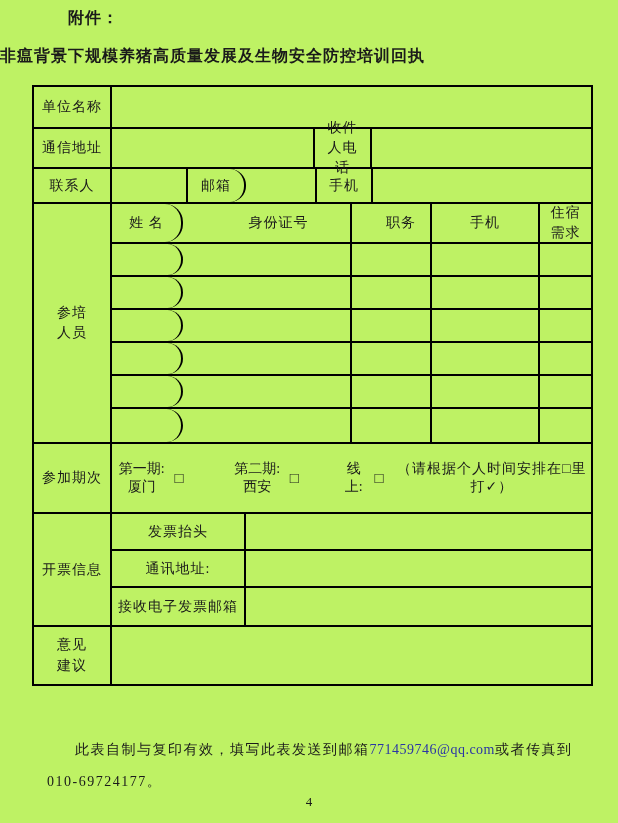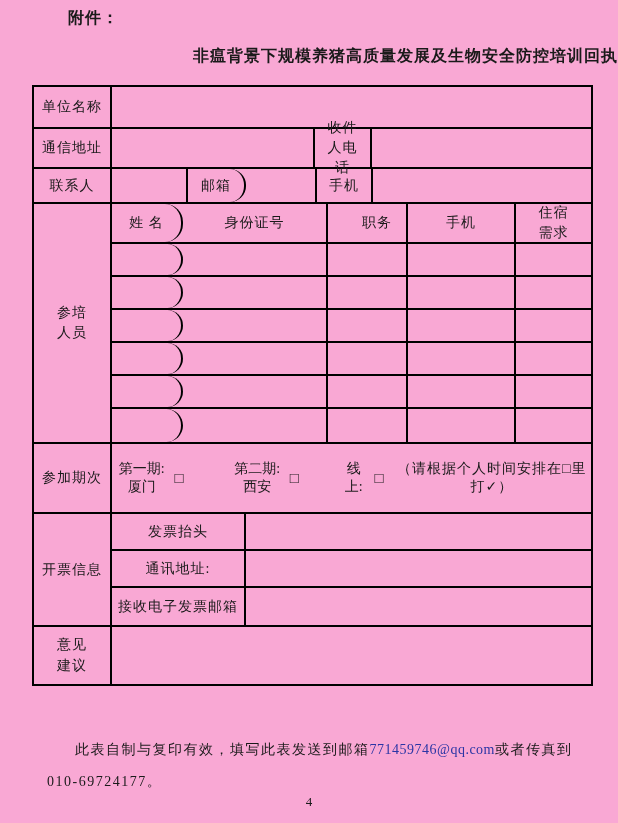--- a/index.html
+++ b/index.html
@@ -1,27 +1,27 @@
 <!DOCTYPE html>
 <html><head>
 <meta charset="utf-8">
 <style>
   * { box-sizing: border-box; margin: 0; padding: 0; }
   html,body { background:#ffffff; }
   .page {
-    position: relative; width: 618px; height: 823px; background: #f9a8d4;
+    position: relative; width: 618px; height: 823px; background: #bef264;
     font-family: "Liberation Serif", "DejaVu Serif", serif;
     color: #1a1a1a; overflow: hidden;
   }
   .attachment {
     position: absolute; left: 68px; top: 8px;
     font-size: 16px; font-weight: bold; letter-spacing: 1px;
   }
   .title {
-    position: absolute; left: 0; right: 0; top: 46px; text-align: right;
+    position: absolute; left: 0; right: 0; top: 46px; text-align: left;
     font-size: 16px; font-weight: bold; letter-spacing: 1px;
   }
   .form-table {
     position: absolute; left: 32px; top: 85px; width: 561px;
     border: 2px solid #000; font-size: 14px;
   }
   .tr { display: flex; align-items: stretch; }
   .tr:not(:last-child) { border-bottom: 2px solid #000; }
   .td {
     border-right: 2px solid #000; display: flex;
@@ -36,21 +36,21 @@
   
   .seccol { flex: 1; display: flex; flex-direction: column; align-items: stretch; padding: 0; }
   .prow { display: flex; align-items: stretch; flex: none; }
   .prow:not(:last-child) { border-bottom: 2px solid #000; }
   .pcell {
     border-right: 2px solid #000; display: flex;
     align-items: center; justify-content: center; text-align: center;
   }
   .pcell:last-child { border-right: none; }
   .c-name { width: 71px; flex: none; border-radius: 18px; }
-  .c-id { width: 145px; flex: none; }
+  .c-id { width: 145px; flex: none; margin-left: 24px; }
   .c-duty { width: 80px; flex: none; padding-left: 20px; }
   .c-phone { width: 108px; flex: none; }
   .c-stay { flex: 1; }
   .h-unit { height: 42px; }
   .h-addr { height: 40px; }
   .h-contact { height: 35px; }
   .h-phead { height: 40px; }
   .h-prow { height: 33px; }
   .h-session { height: 70px; }
   .h-irow { height: 37px; }

